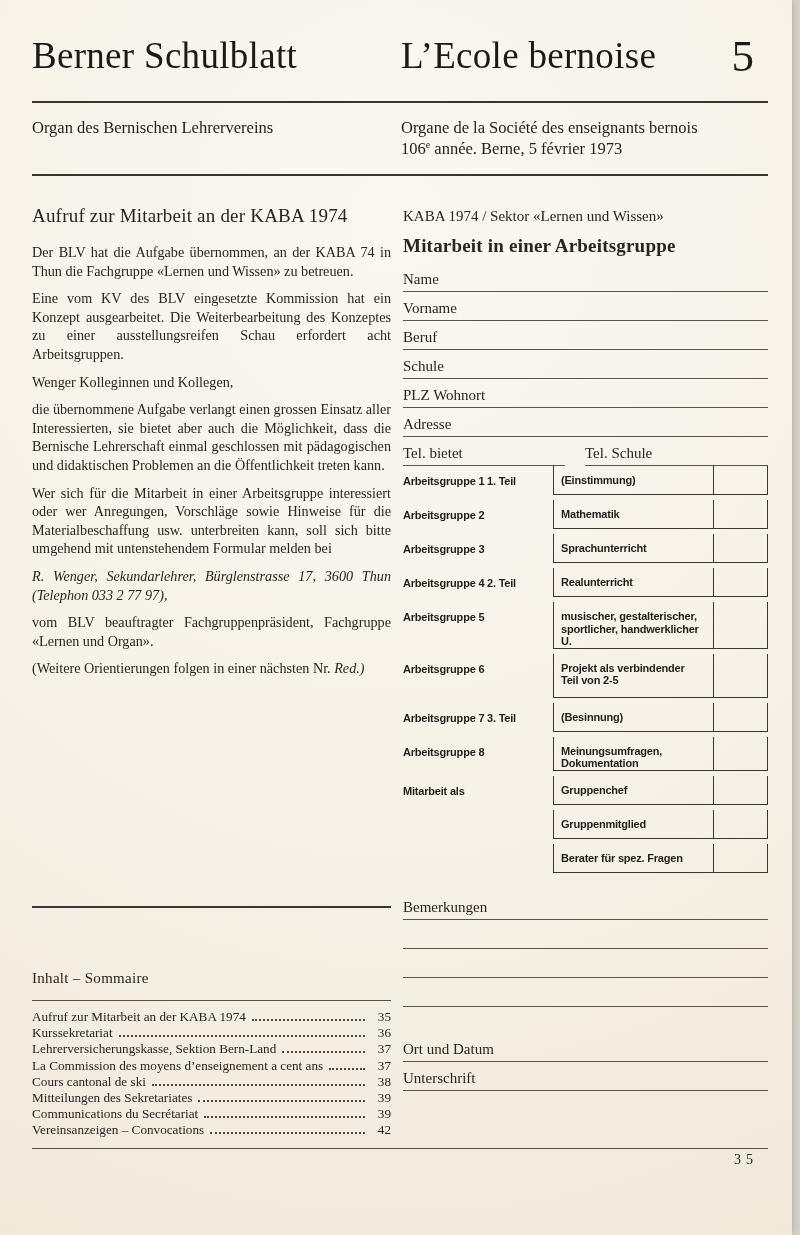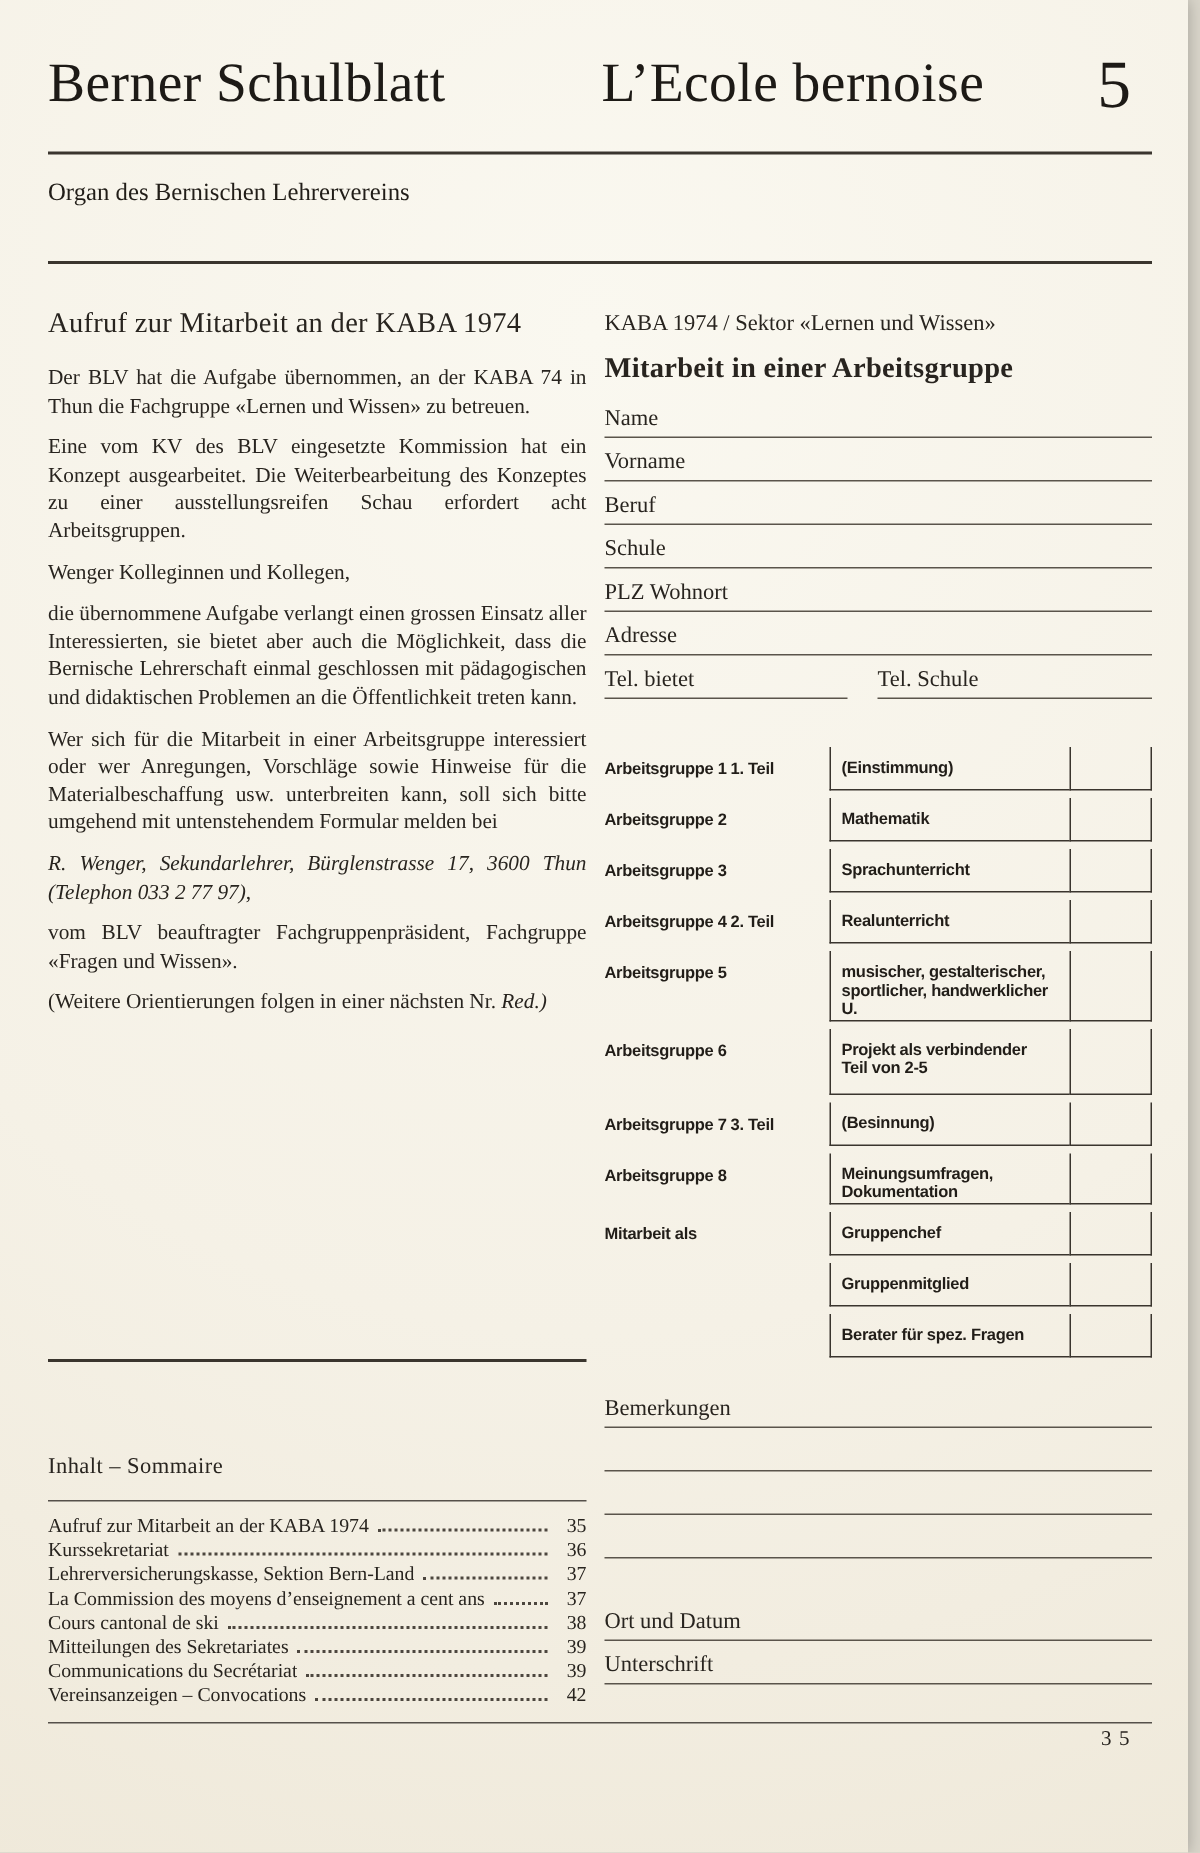--- a/index.html
+++ b/index.html
@@ -52,21 +52,21 @@
   .kicker { font-size:15px; padding-top:3px; }
   .form-heading { font-size:19px; font-weight:bold; letter-spacing:.2px; margin-top:10px; }
   .fields { margin-top:6px; }
   .field-row { height:29px; display:flex; align-items:flex-end; padding-bottom:3px;
                border-bottom:1px solid #5a544b; font-size:15px; }
   .tel-row { display:flex; height:29px; }
   .tel-cell { display:flex; align-items:flex-end; padding-bottom:3px; border-bottom:1px solid #5a544b; font-size:15px; }
   .tel-cell.first { width:162px; margin-right:20px; }
   .tel-cell.second { flex:1; }
 
-  .group-table { margin-top:32px; }
+  .group-table { }
   .group-row { display:grid; grid-template-columns:84px 66px 1fr 55px; min-height:29px; margin-bottom:5px;
                font-family:"Liberation Sans", sans-serif; font-weight:bold; font-size:11px; letter-spacing:-0.2px;
                color:#211d18; }
   .group-row.tall { min-height:44px; }
   .g-label, .g-part { padding-top:9px; }
   .g-desc { border-left:1.5px solid #3a352e; border-bottom:1.5px solid #3a352e; padding:8px 4px 0 7px; line-height:12.5px; }
   .g-box  { border-left:1.5px solid #3a352e; border-right:1.5px solid #3a352e; border-bottom:1.5px solid #3a352e; }
 
   .remarks-row { margin-top:18px; }
   .blank-line { height:29px; border-bottom:1px solid #5a544b; }
@@ -81,32 +81,36 @@
 
 <div class="page">
 
   <div class="title left">Berner Schulblatt</div>
   <div class="title right">L’Ecole bernoise</div>
   <div class="issue-no">5</div>
   <div class="rule" style="top:101px;"></div>
 
   <div class="subtitle sub-left">
     <div>Organ des Bernischen Lehrervereins</div>
+  </div>
+  <div class="subtitle sub-right">
+    <div>Organe de la Société des enseignants bernois</div>
+    <div><span>106</span><sup>e</sup><span> année. Berne, 5 février 1973</span></div>
   </div>
   <div class="rule" style="top:174px;"></div>
 
   <div class="col-left">
     <h2 class="article-heading">Aufruf zur Mitarbeit an der KABA 1974</h2>
     <p class="para">Der BLV hat die Aufgabe übernommen, an der KABA 74 in Thun die Fachgruppe «Lernen und Wissen» zu betreuen.</p>
     <p class="para">Eine vom KV des BLV eingesetzte Kommission hat ein Konzept ausgearbeitet. Die Weiterbearbeitung des Konzeptes zu einer ausstellungsreifen Schau erfordert acht Arbeitsgruppen.</p>
     <p class="para">Wenger Kolleginnen und Kollegen,</p>
     <p class="para">die übernommene Aufgabe verlangt einen grossen Einsatz aller Interessierten, sie bietet aber auch die Möglichkeit, dass die Bernische Lehrerschaft einmal geschlossen mit pädagogischen und didaktischen Problemen an die Öffentlichkeit treten kann.</p>
     <p class="para">Wer sich für die Mitarbeit in einer Arbeitsgruppe interessiert oder wer Anregungen, Vorschläge sowie Hinweise für die Materialbeschaffung usw. unterbreiten kann, soll sich bitte umgehend mit untenstehendem Formular melden bei</p>
     <p class="para italic">R. Wenger, Sekundarlehrer, Bürglenstrasse 17, 3600 Thun (Telephon 033 2 77 97),</p>
-    <p class="para">vom BLV beauftragter Fachgruppenpräsident, Fachgruppe «Fragen und Wissen».</p>
+    <p class="para">vom BLV beauftragter Fachgruppenpräsident, Fachgruppe «Lernen und Organ».</p>
     <p class="para"><span>(Weitere Orientierungen folgen in einer nächsten Nr. </span><span class="it">Red.)</span></p>
   </div>
 
   <div class="left-rule"></div>
 
   <div class="toc">
     <div class="toc-heading">Inhalt – Sommaire</div>
     <div class="toc-rule"></div>
     <div class="toc-list">
       <div class="toc-row">

